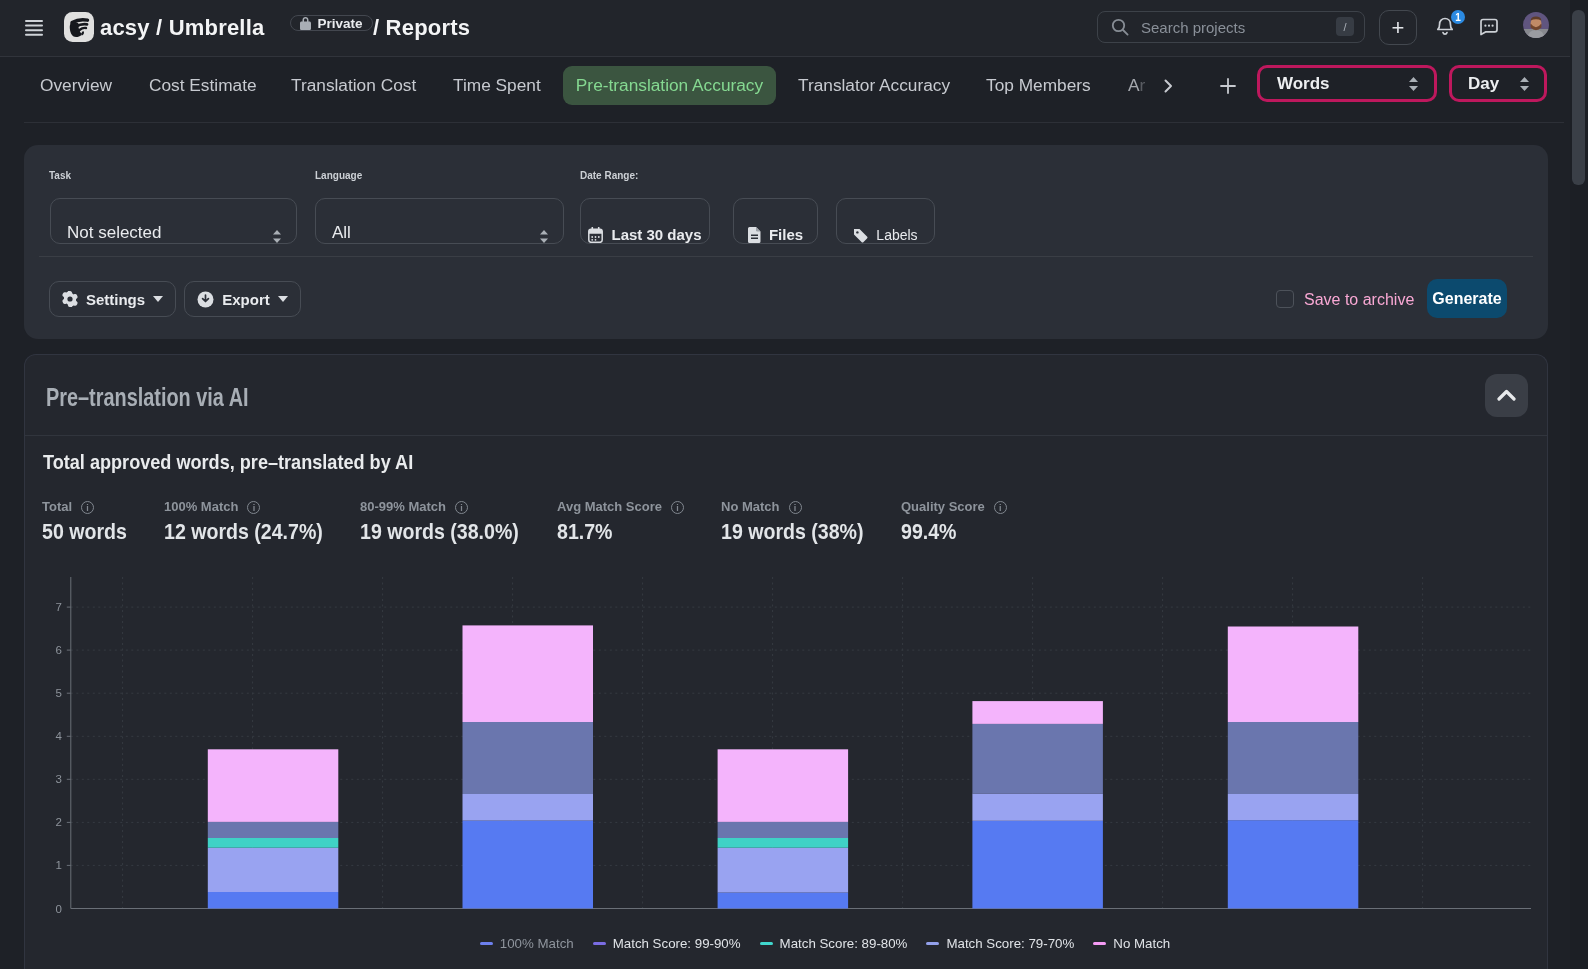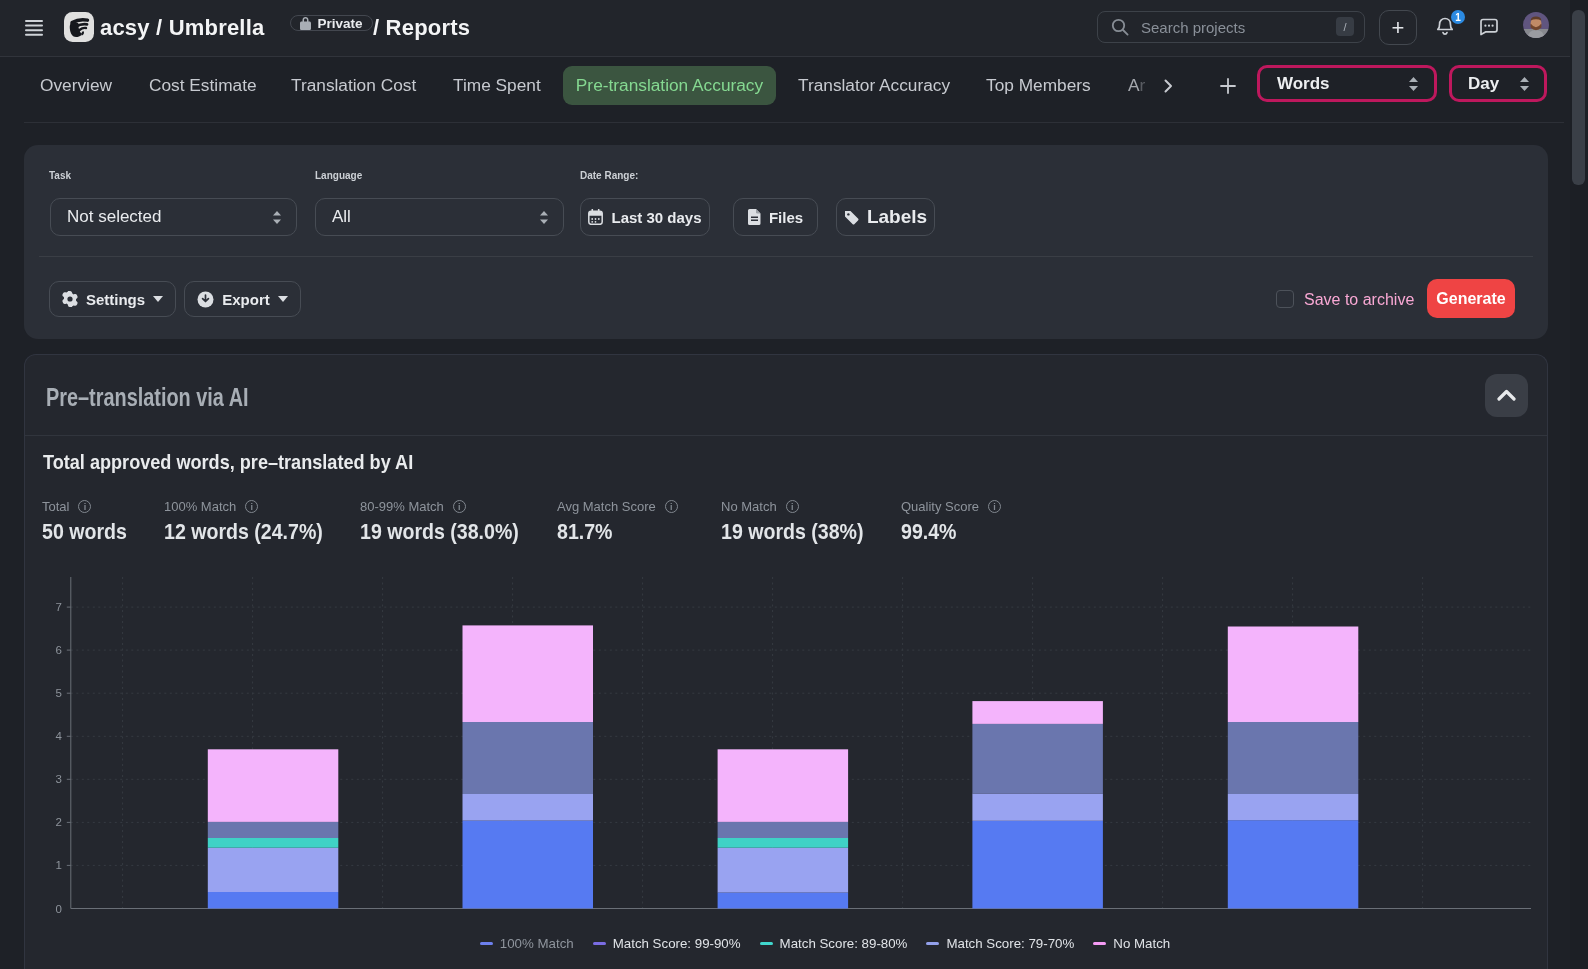--- a/index.html
+++ b/index.html
@@ -27,36 +27,36 @@
   .pill { position:absolute; left:563px; top:66px; width:213px; height:39px; background:#3b5540;
           border-radius:9px; color:#85d991; font-size:17.3px; display:flex; align-items:center; justify-content:center; }
   .tabsel { position:absolute; top:65px; height:37px; border:3px solid #be185d; border-radius:10px;
             display:flex; align-items:center; color:#eceef0; font-size:17px; font-weight:bold; }
   .tabdiv { position:absolute; left:24px; top:122px; width:1540px; height:1px; background:#2d3037; }
 
   
   .fcard { position:absolute; left:24px; top:145px; width:1524px; height:194px;
            background:#2b2f37; border-radius:14px; }
   .flabel { position:absolute; top:25px; font-size:10px; font-weight:bold; color:#ccd0d5; }
-  .ctl { position:absolute; top:53px; height:38px; border:1.5px solid #474c54; border-radius:10px;
-         color:#e9ebee; display:flex; align-items:center; }
+  .ctl { position:absolute; top:53px; height:46px; border:1.5px solid #474c54; border-radius:10px;
+         color:#e9ebee; display:flex; align-items:flex-end; }
   .fdiv { position:absolute; left:15px; top:111px; width:1494px; height:1px; background:#3a3e45; }
   .btn2 { position:absolute; top:136px; height:36px; border:1.5px solid #474c54; border-radius:10px;
           color:#e9ebee; font-size:15px; font-weight:bold; display:flex; align-items:center; justify-content:center; gap:8px;}
-  .gen { position:absolute; left:1403px; top:134px; width:88px; height:39px; background:#ef4444;
+  .gen { position:absolute; left:1403px; top:134px; width:80px; height:39px; background:#0c4a6e;
          border-radius:10px; color:#fff; font-size:16px; font-weight:bold; display:flex; align-items:center; justify-content:center; }
 
   
   .ccard { position:absolute; left:24px; top:354px; width:1524px; height:615px;
            background:#24272e; border:1px solid #313540; border-radius:12px 12px 0 0; border-bottom:none; }
   .ctitle { position:absolute; left:21px; top:28px; font-size:25px; font-weight:bold; color:#a8aeb5; transform:scaleX(.795); transform-origin:left top; white-space:nowrap;}
   .collapse { position:absolute; left:1460px; top:19px; width:43px; height:43px; background:#3a3e46; border-radius:12px; }
   .cdiv { position:absolute; left:0; top:80px; width:100%; height:1px; background:#31353d; }
   .heading { position:absolute; left:18px; top:95px; font-size:21px; font-weight:bold; color:#e9ebed; transform:scaleX(.862); transform-origin:left top; white-space:nowrap;}
-  .stat-l { position:absolute; top:499px; font-size:13px; font-weight:normal; color:#8e949c; display:flex; align-items:center; gap:9px; white-space:nowrap;}
+  .stat-l { position:absolute; top:499px; font-size:13px; font-weight:bold; color:#8e949c; display:flex; align-items:flex-end; gap:9px; white-space:nowrap;}
   .stat-v { position:absolute; top:519px; font-size:22.5px; font-weight:bold; color:#e2e5e8; transform:scaleX(.87); transform-origin:left top; white-space:nowrap;}
   .info { display:inline-block; width:13px; height:13px; border:1.3px solid #81878f; border-radius:50%; position:relative; }
   .info::after { content:"i"; position:absolute; left:0; right:0; top:0.5px; text-align:center; font-size:9px; font-weight:bold; color:#81878f; font-style:normal; }
 
   .legend { position:absolute; left:95px; top:936px; width:1460px; display:flex; justify-content:center; gap:19px; }
   .li { display:flex; align-items:center; gap:7px; font-size:13.3px; color:#e0e3e7; }
   .li .d { width:13px; height:3px; border-radius:2px; }
 
   
   .sbtrack { position:absolute; right:0; top:0; width:18px; height:969px; background:#1c1f25; }
@@ -204,21 +204,21 @@
     Last 30 days
   </div>
   <div class="ctl" style="left:709px; width:85px; font-size:15px; font-weight:bold; justify-content:center; gap:8px;">
     <svg width="13" height="16" viewBox="0 0 13 16">
         <path d="M1.5 0 H8 l4.5 4.5 V14.5 a1.5 1.5 0 0 1 -1.5 1.5 H1.5 A1.5 1.5 0 0 1 0 14.5 V1.5 A1.5 1.5 0 0 1 1.5 0Z" fill="#dbdee2"></path>
         <path d="M3 8.2h7M3 11.2h7" stroke="#2b2f37" stroke-width="1.5"></path>
         <path d="M8 0 l4.5 4.5 H9.2 A1.2 1.2 0 0 1 8 3.3Z" fill="#9da2a8"></path>
       </svg>
     Files
   </div>
-  <div class="ctl" style="left:812px; width:99px; font-size:19px; font-weight:bold; justify-content:center; gap:8px;">
+  <div class="ctl" style="left:812px; width:99px; font-size:14px; font-weight:normal; justify-content:center; gap:8px;">
     <svg width="15" height="15" viewBox="0 0 15 15" fill="#dbdee2">
         <path d="M1 1h5.5L14 8.5a1.4 1.4 0 0 1 0 2L10.5 14a1.4 1.4 0 0 1-2 0L1 6.5V1z"></path>
         <circle cx="4.4" cy="4.4" r="1.2" fill="#2b2f37"></circle>
       </svg>
     Labels
   </div>
 
   <div class="fdiv"></div>
 
   <div class="btn2" style="left:25px; width:127px;">

